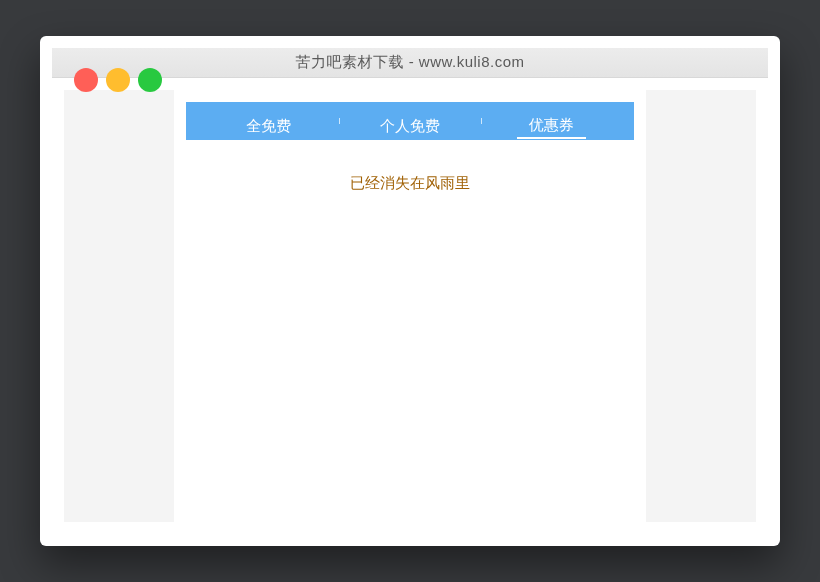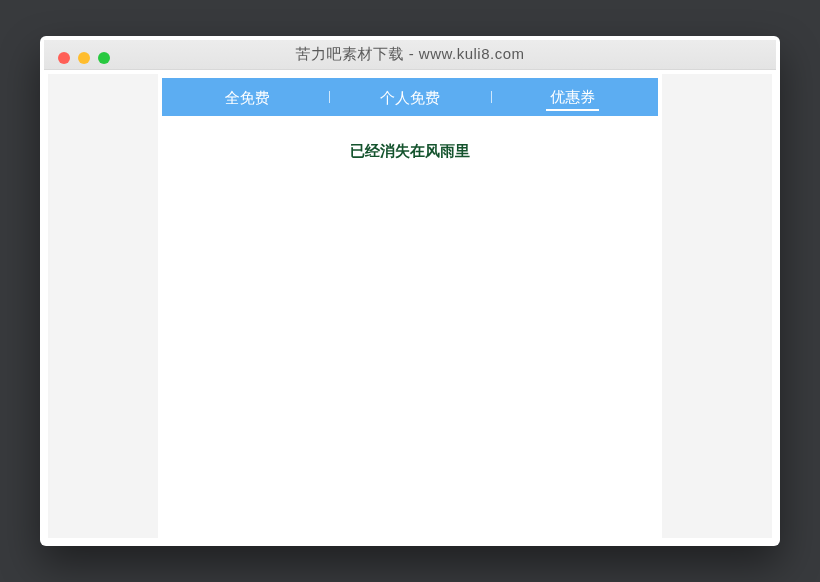--- a/index.html
+++ b/index.html
@@ -1,15 +1,15 @@
 <!DOCTYPE html>
 <html><head>
 <meta charset="utf-8">
 <style>
-  * { margin: 0; padding: 4px; box-sizing: border-box; }
+  * { margin: 0; padding: 12px; box-sizing: border-box; }
   html, body {
     width: 820px;
     height: 582px;
     background: #383a3d;
     font-family: "Helvetica Neue", Arial, "PingFang SC", "Microsoft YaHei", sans-serif;
     overflow: hidden;
   }
   .window {
     position: absolute;
     left: 40px;
@@ -100,22 +100,21 @@
   .tab.active .label {
     border-bottom: 2px solid #fff;
   }
   .content {
     flex: 1;
     padding-top: 22px;
     text-align: center;
   }
   .content-text {
     font-size: 15px;
-    color: #14532d;
-    font-weight: bold;
+    color: #a16207;
   }
 </style>
 </head>
 <body>
 
 <div class="window">
 
   <div class="titlebar">
     <div class="tl-buttons">
       <div class="tl-btn tl-close"></div>

